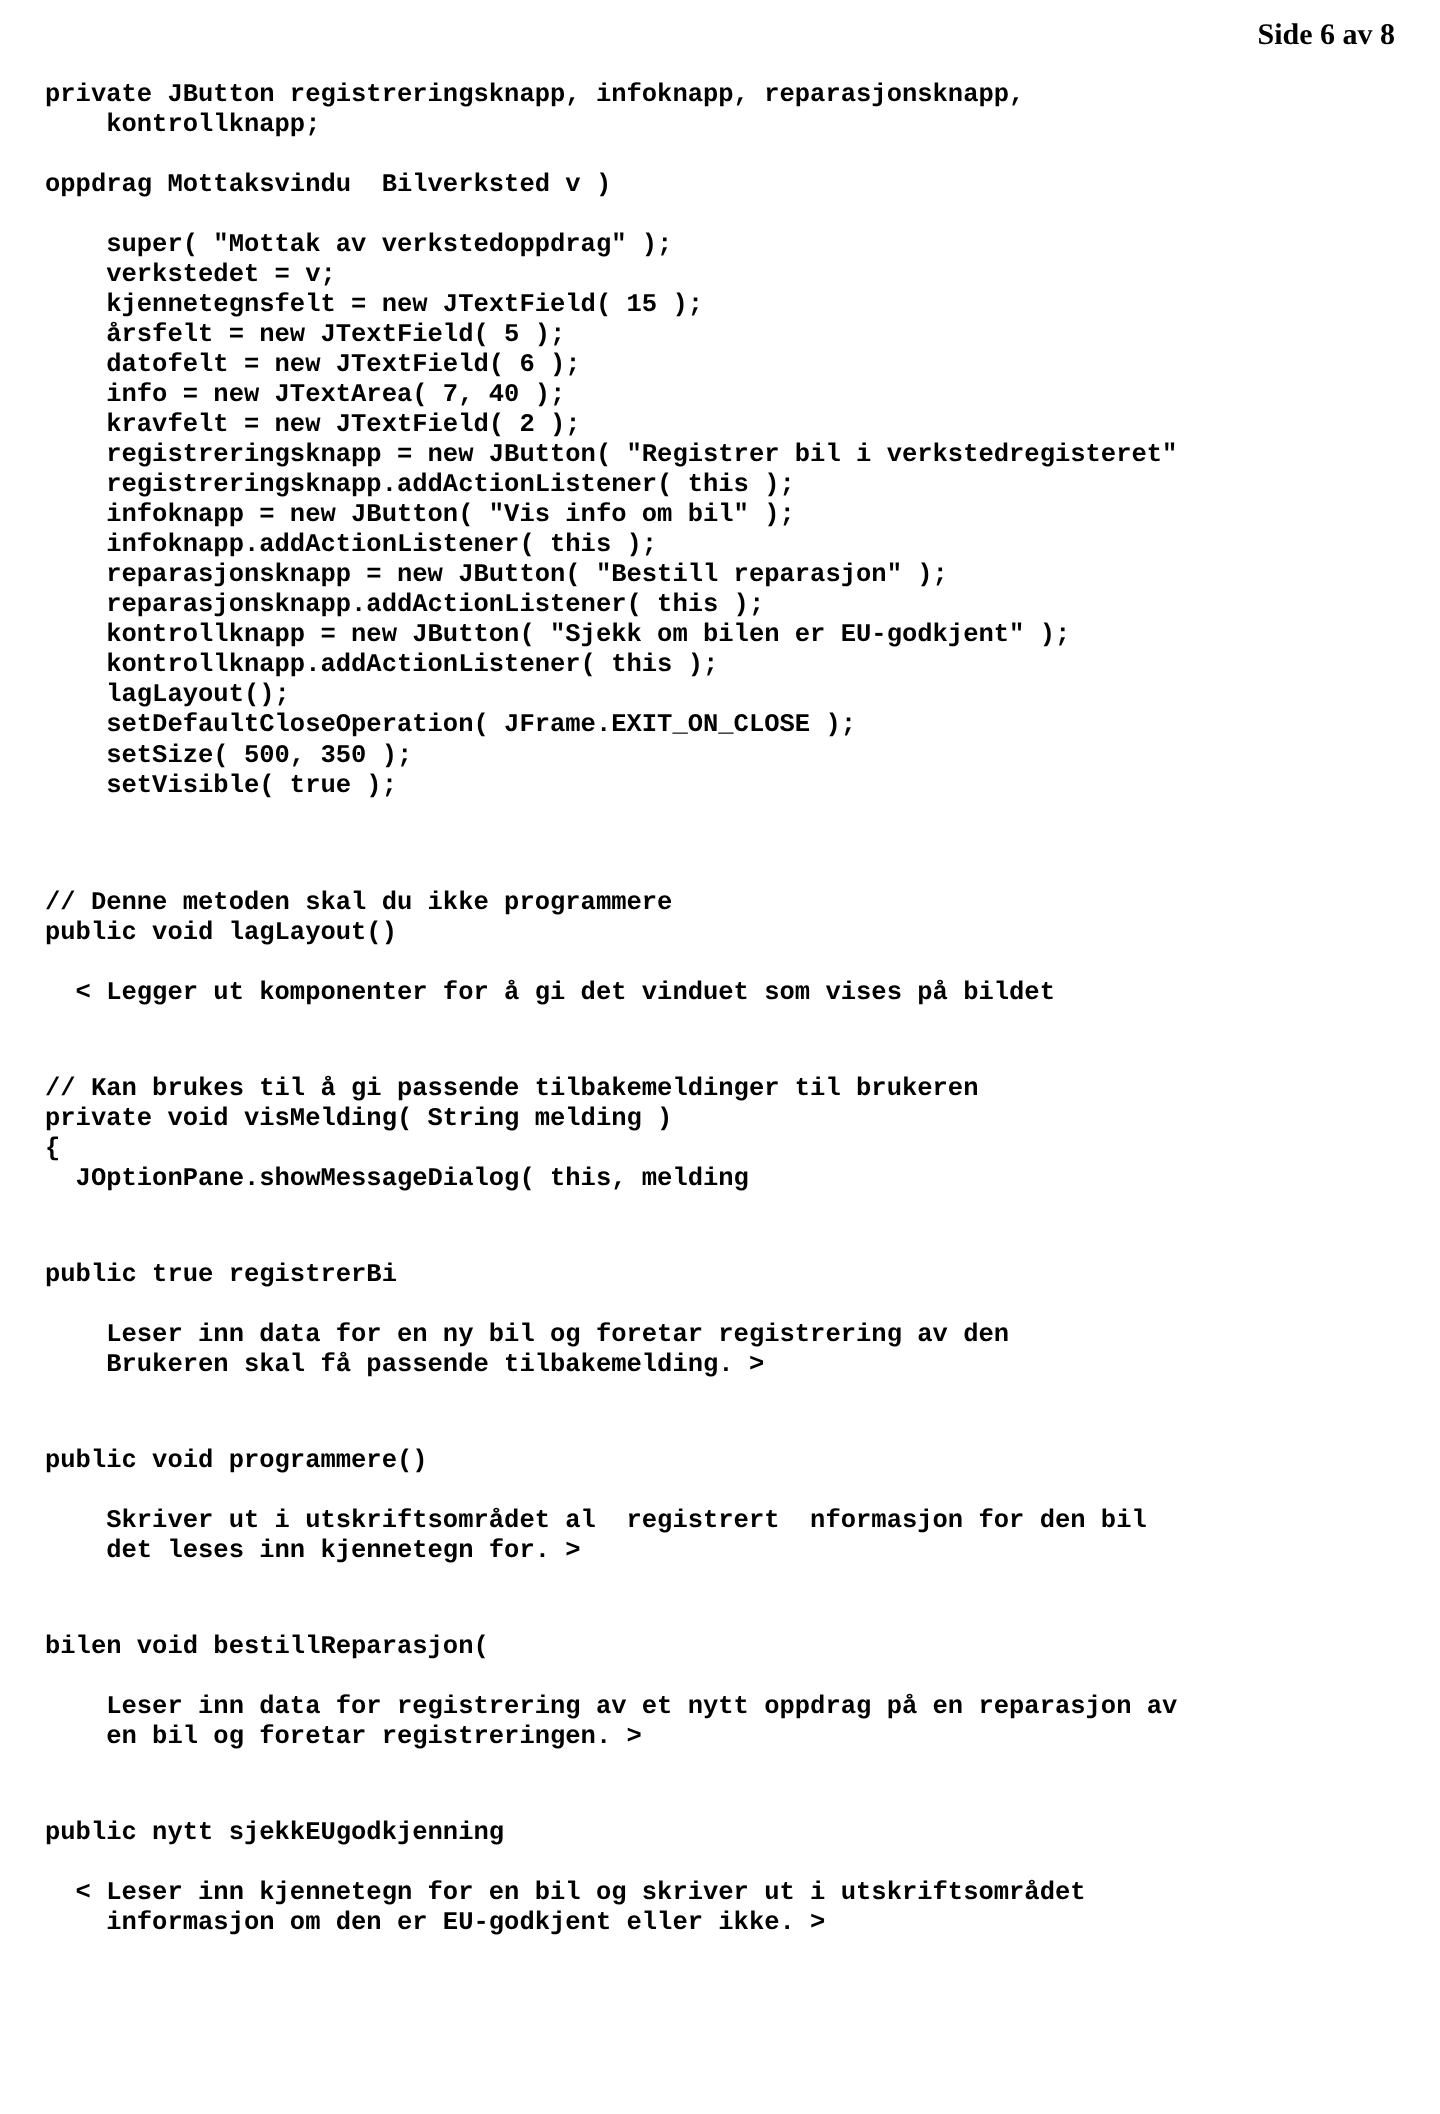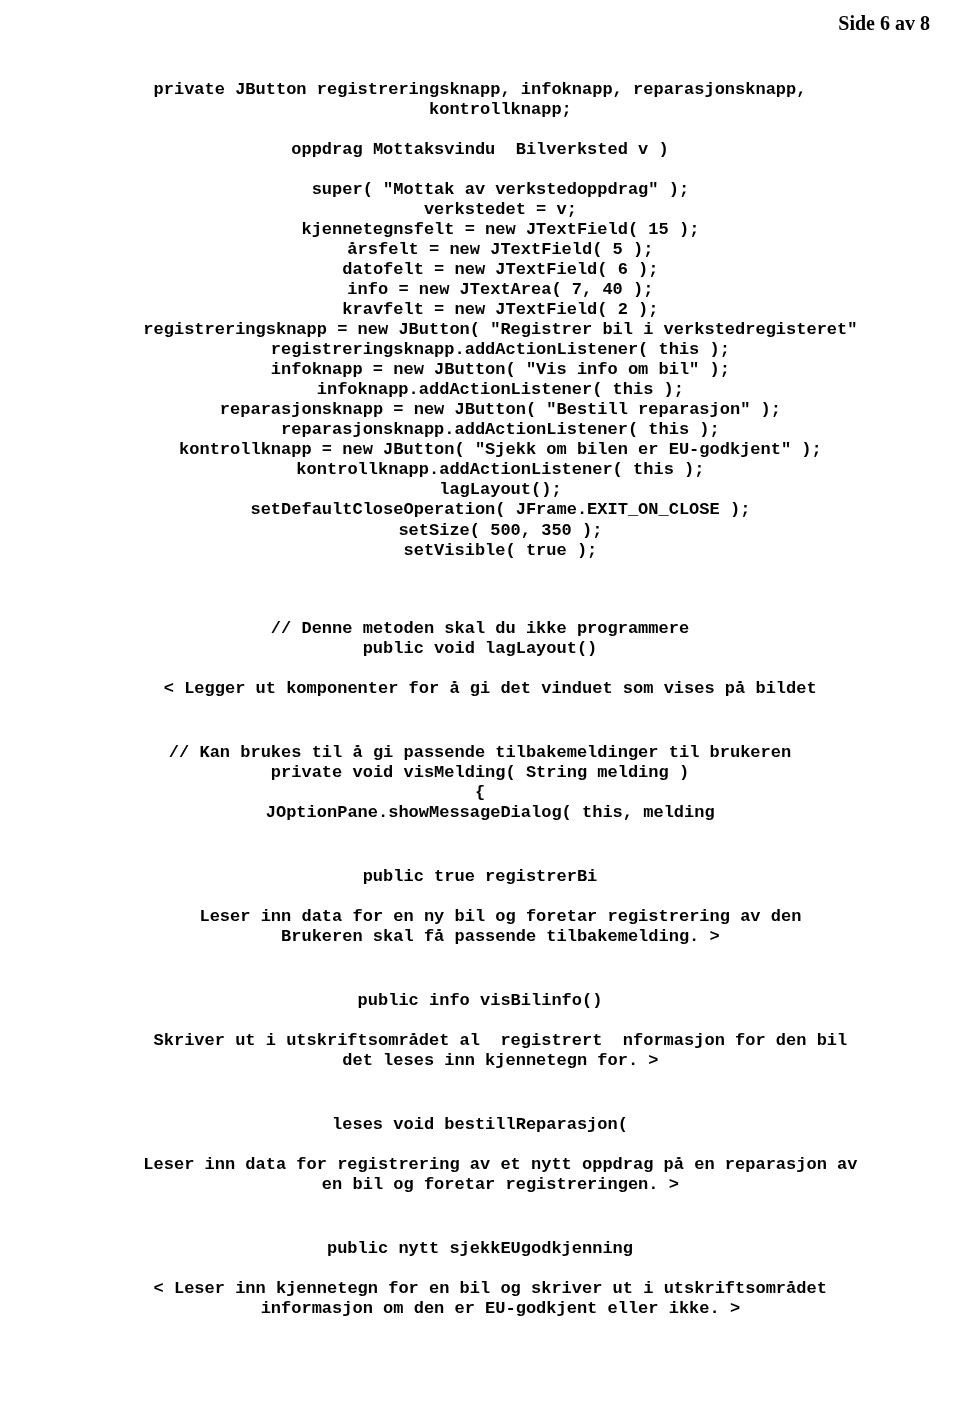--- a/index.html
+++ b/index.html
@@ -15,28 +15,27 @@
     line-height: 1.18;
     color: #000000;
     padding: 12px 30px 40px 30px;
     box-sizing: border-box;
   }
   .page-header {
     text-align: right;
     font-family: "Times New Roman", Times, serif;
     font-weight: bold;
     font-size: 20px;
-    margin-bottom: 44px;
+    margin-bottom: 18px;
   }
   .block {
     white-space: pre;
     margin: 0;
     font-family: "Courier New", Courier, monospace;
     font-weight: bold;
-    text-align: center;
   }
   .gap-sm { height: 20px; }
   .gap-md { height: 44px; }
   .gap-lg { height: 58px; }
 </style>
 </head>
 <body>
 
 <div class="page-header">Side 6 av 8</div>
 
@@ -77,27 +76,27 @@
 {
   JOptionPane.showMessageDialog( this, melding</pre>
 
 <div class="gap-md"></div>
 <pre class="block">public true registrerBi</pre>
 <div class="gap-sm"></div>
 <pre class="block">    Leser inn data for en ny bil og foretar registrering av den
     Brukeren skal få passende tilbakemelding. &gt;</pre>
 
 <div class="gap-md"></div>
-<pre class="block">public info visBilinfo()</pre>
+<pre class="block">public void programmere()</pre>
 <div class="gap-sm"></div>
 <pre class="block">    Skriver ut i utskriftsområdet al  registrert  nformasjon for den bil
     det leses inn kjennetegn for. &gt;</pre>
 
 <div class="gap-md"></div>
-<pre class="block">leses void bestillReparasjon(</pre>
+<pre class="block">bilen void bestillReparasjon(</pre>
 <div class="gap-sm"></div>
 <pre class="block">    Leser inn data for registrering av et nytt oppdrag på en reparasjon av
     en bil og foretar registreringen. &gt;</pre>
 
 <div class="gap-md"></div>
 <pre class="block">public nytt sjekkEUgodkjenning</pre>
 <div class="gap-sm"></div>
 <pre class="block">  &lt; Leser inn kjennetegn for en bil og skriver ut i utskriftsområdet
     informasjon om den er EU-godkjent eller ikke. &gt;</pre>
 

